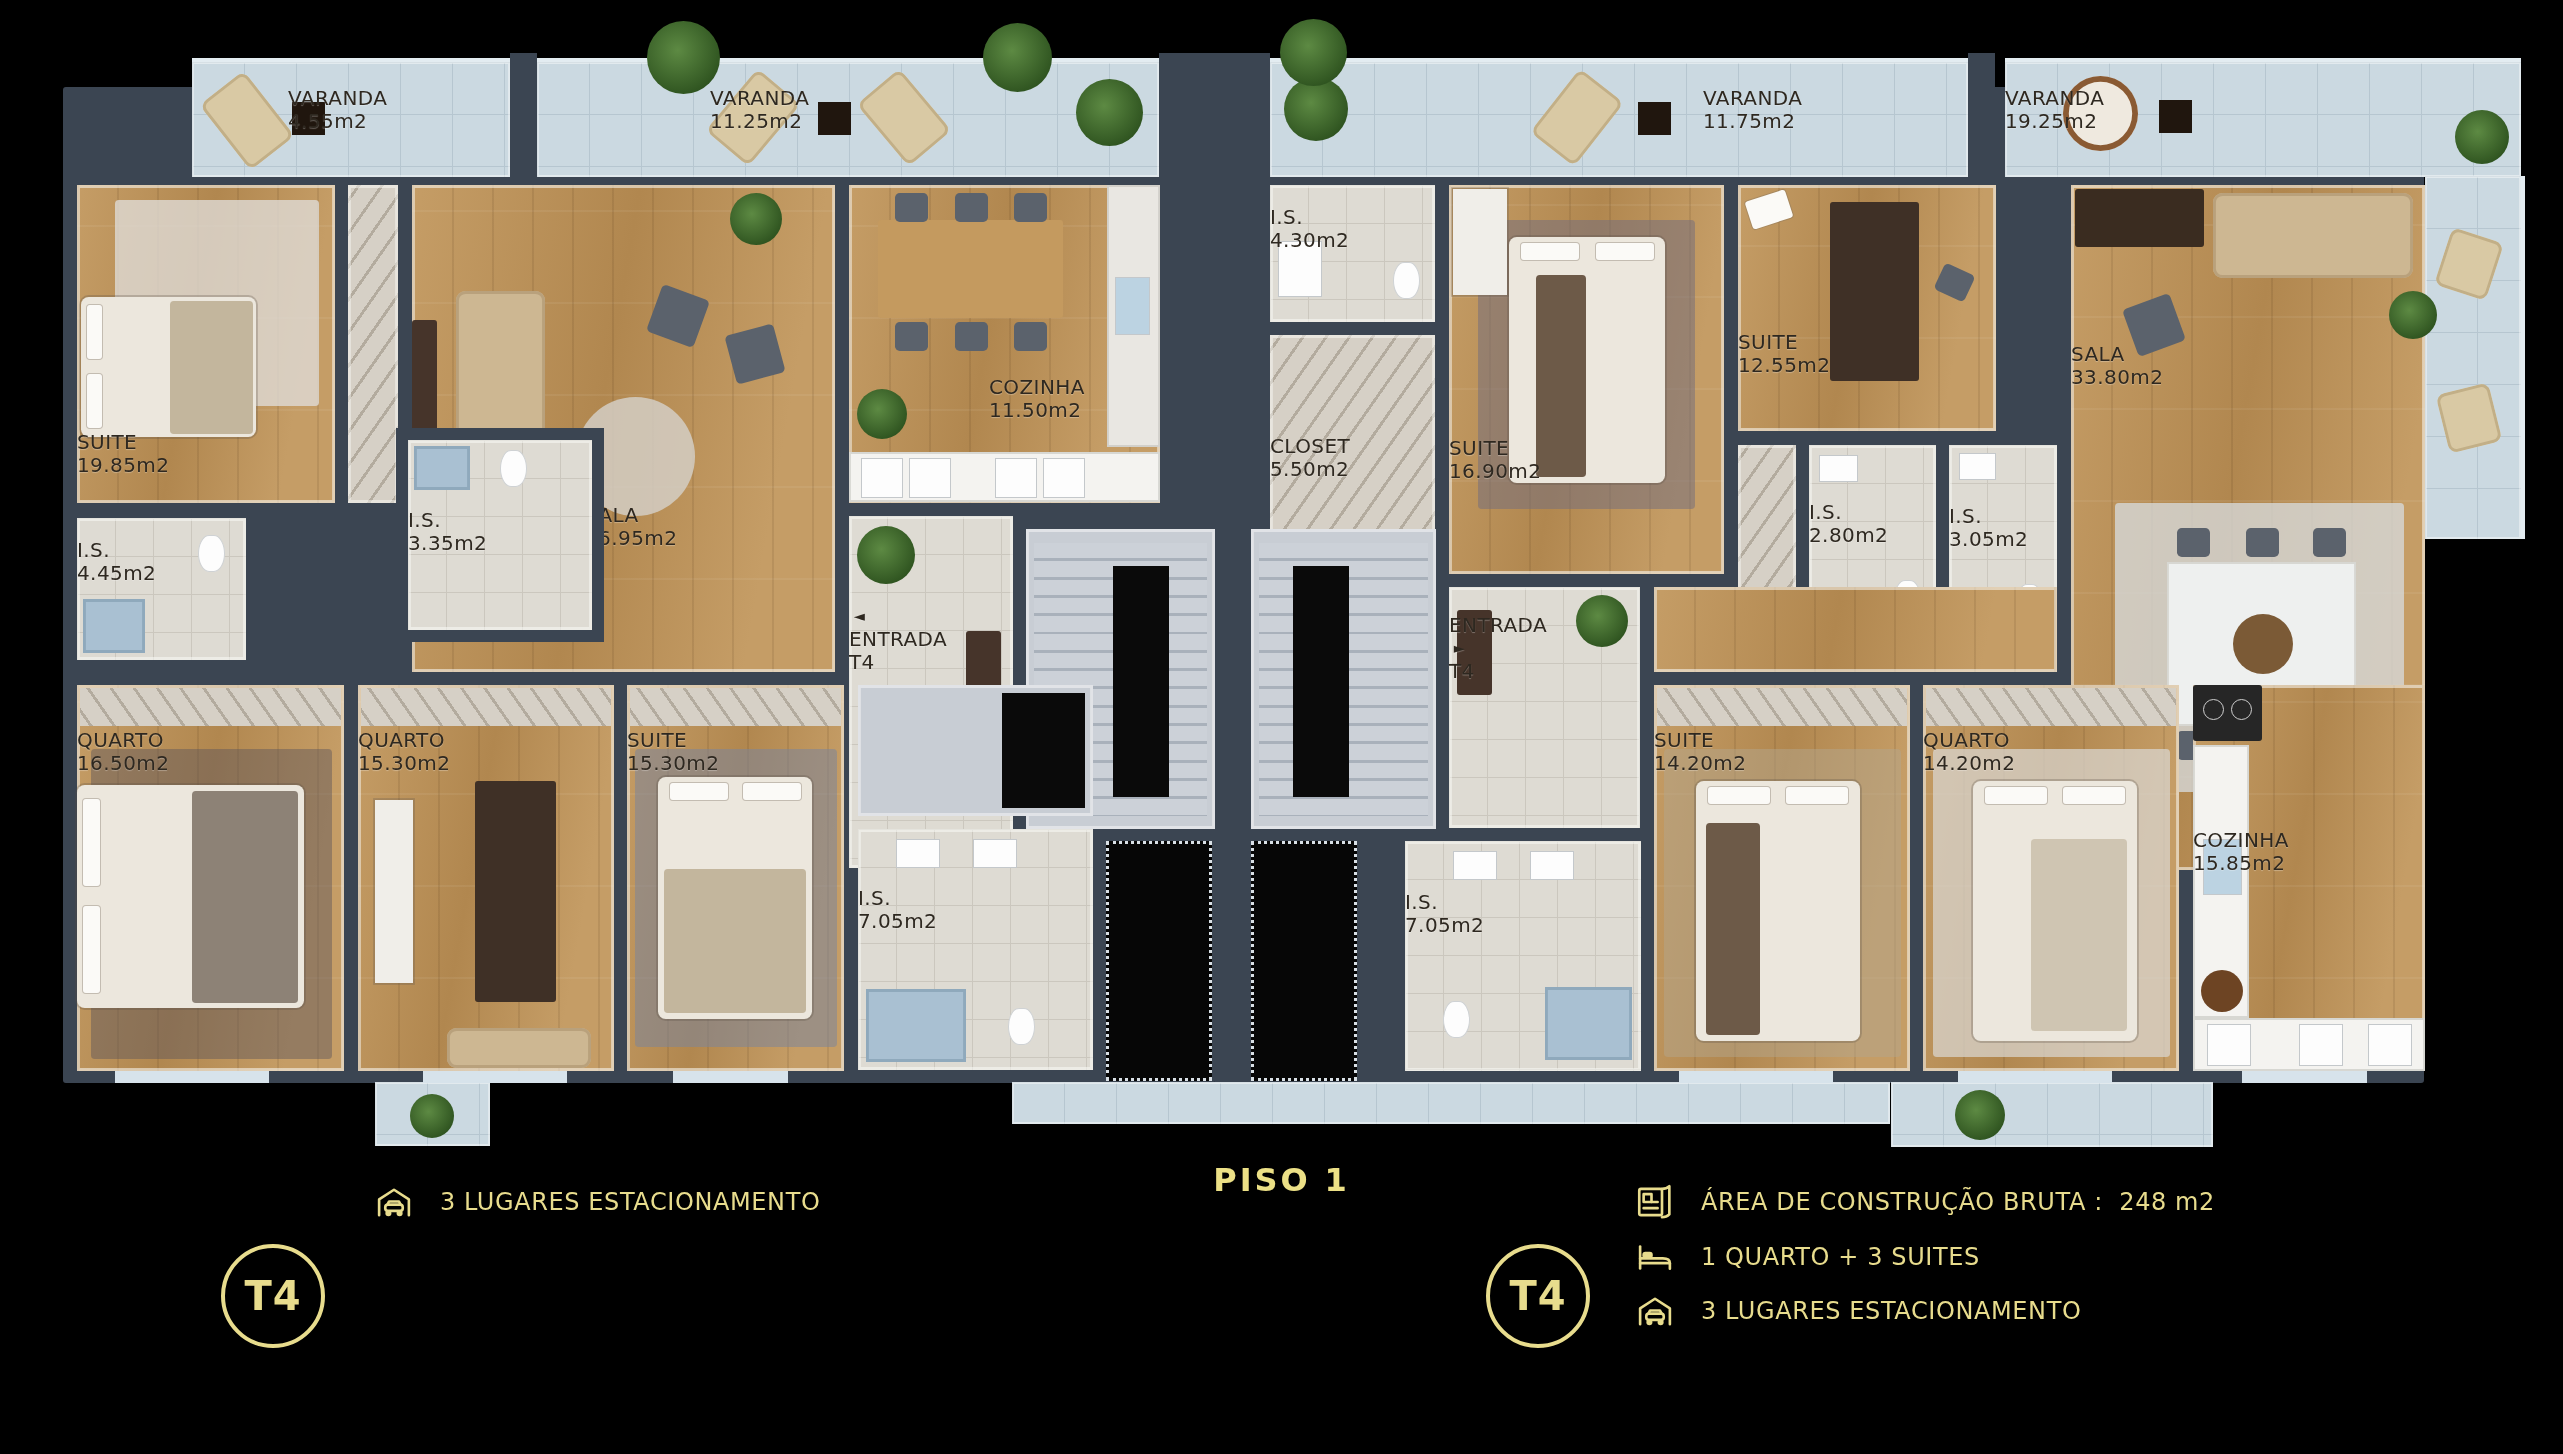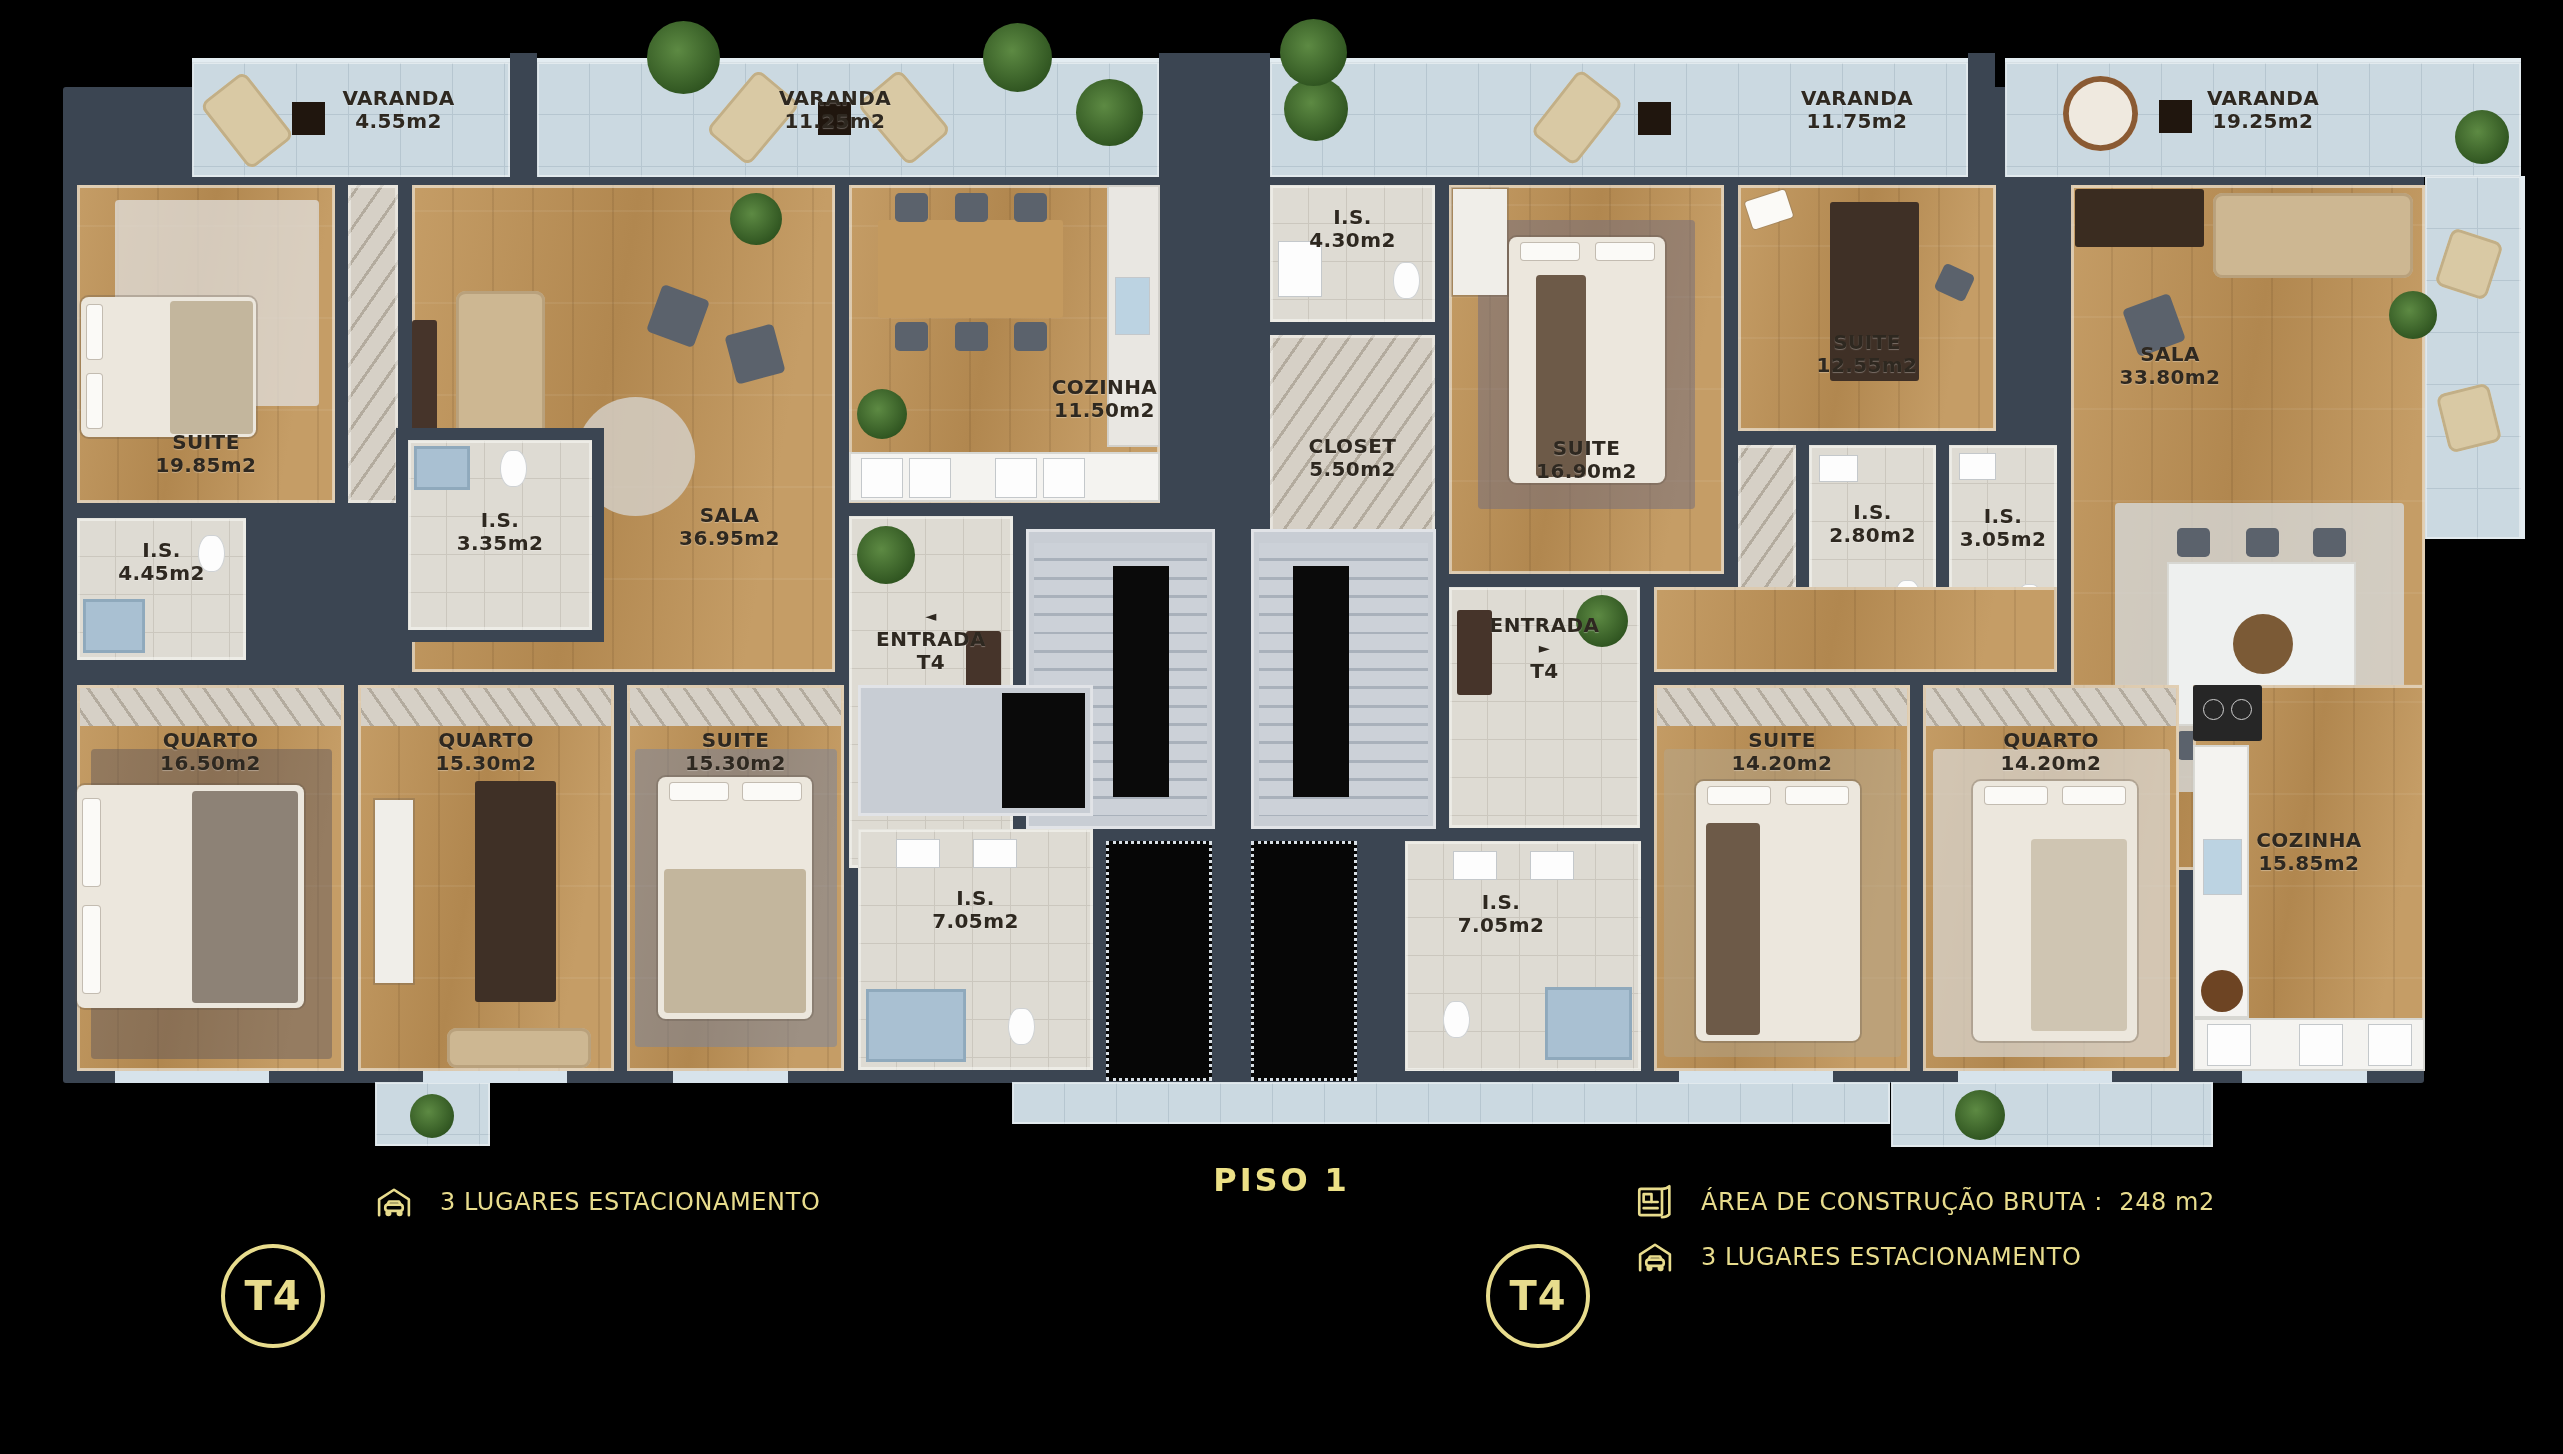--- a/index.html
+++ b/index.html
@@ -22,21 +22,21 @@
   .balcside{border-top:none;border-right:4.8px solid #e3ecf1;}
   .stairc{background:#c8cdd4;box-shadow:inset 0 0 0 2.9px rgba(250,250,250,.5);}
   .hatch{background:repeating-linear-gradient(125deg,#d6d0c6 0 7.7px,#b3ab9e 7.7px 10.6px,#d6d0c6 10.6px 19px);
          box-shadow:inset 0 0 0 2.9px rgba(250,250,246,.5);}
   .hatchbar{position:absolute;left:2.9px;top:2.9px;right:2.9px;height:38px;
          background:repeating-linear-gradient(55deg,#d6d0c6 0 7.7px,#b3ab9e 7.7px 10.6px,#d6d0c6 10.6px 19px);}
   .wall{position:absolute;background:#3b4552;}
   .elev{position:absolute;background:#060606;border:3.8px dotted #d9e0e6;}
   .steps{position:absolute;background:repeating-linear-gradient(180deg,#ccd1d8 0 15.4px,#a9b1bb 15.4px 18.3px);}
   .shaftb{position:absolute;background:#0a0a0a;}
-  .rlabel{position:absolute;left:0;width:100%;text-align:center;color:#2e2820;font-weight:700;
+  .rlabel{position:absolute;left:0;width:100%;color:#2e2820;font-weight:400;
           font-size:20px;line-height:23px;letter-spacing:0.4px;
           text-shadow:0 1px 1px rgba(255,255,255,.30);}
   .rlabel span{display:block;}
   .arrow{display:inline;font-size:14.4px;margin:0 4.8px;}
   .furn,.rug,.plant,.cube,.lounger,.counter,.appl,.tray,.wc,.sofa,.chair{position:absolute;}
   .bed{position:absolute;background:#ece7dd;border-radius:7.7px;box-shadow:0 0 0 1.9px rgba(90,80,70,.28);}
   .pil{position:absolute;background:#fbfaf7;border-radius:2.9px;box-shadow:0 0 0 1px rgba(120,110,95,.35);}
   .blk{position:absolute;background:#c3b69d;border-radius:3.8px;}
   .rug{border-radius:3.8px;}
   .sofa{background:#cdb792;border-radius:9.6px;box-shadow:inset 0 0 0 2.9px #b9a17c;}
@@ -460,20 +460,29 @@
       <svg viewBox="0 0 24 24" fill="none" stroke="#e8dc8d" stroke-width="1.5" stroke-linecap="round" stroke-linejoin="round">
           <rect x="3" y="4.5" width="13" height="15" rx="1"></rect>
           <rect x="5.5" y="7.5" width="4.5" height="4.5"></rect>
           <path d="M10 12h3.5M5.5 15.5h8"></path>
           <path d="M16 4.5c2.6 0 4.2-1.6 4.2-1.6v16.2s-1.6 1.6-4.2 1.6"></path>
         </svg>
       <span class="ltext">ÁREA DE CONSTRUÇÃO BRUTA :  248 m2</span>
     </div>
     <div class="lrow">
       <svg viewBox="0 0 24 24" fill="none" stroke="#e8dc8d" stroke-width="1.5" stroke-linecap="round" stroke-linejoin="round">
+          <path d="M3.5 6v12.5"></path>
+          <path d="M3.5 15.5h17v3.2"></path>
+          <path d="M3.5 12.8h13c2.5 0 4 1 4 2.7"></path>
+          <rect x="5.5" y="9.8" width="4.5" height="2.4" rx="1" fill="#e8dc8d"></rect>
+        </svg>
+      <span class="ltext">1 QUARTO + 3 SUITES</span>
+    </div>
+    <div class="lrow">
+      <svg viewBox="0 0 24 24" fill="none" stroke="#e8dc8d" stroke-width="1.5" stroke-linecap="round" stroke-linejoin="round">
           <path d="M3.5 19.5v-9L12 5l8.5 5.5v9"></path>
           <rect x="7" y="13.5" width="10" height="3.6" rx="1.6"></rect>
           <path d="M8.2 13.5l1-1.8h5.6l1 1.8"></path>
           <circle cx="8.8" cy="18.4" r="1" fill="#e8dc8d"></circle>
           <circle cx="15.2" cy="18.4" r="1" fill="#e8dc8d"></circle>
         </svg>
       <span class="ltext">3 LUGARES ESTACIONAMENTO</span>
     </div>
   </div>
 

